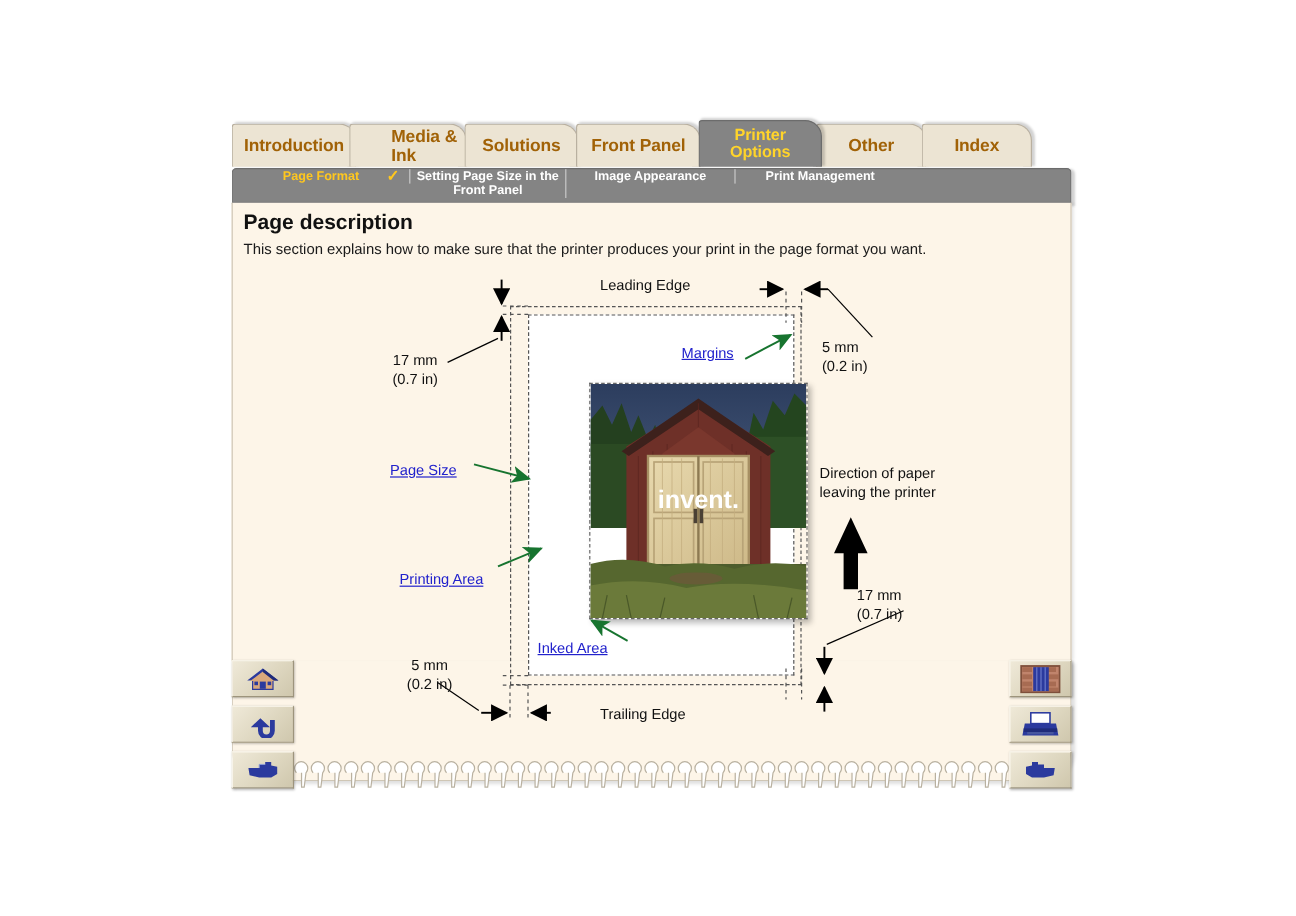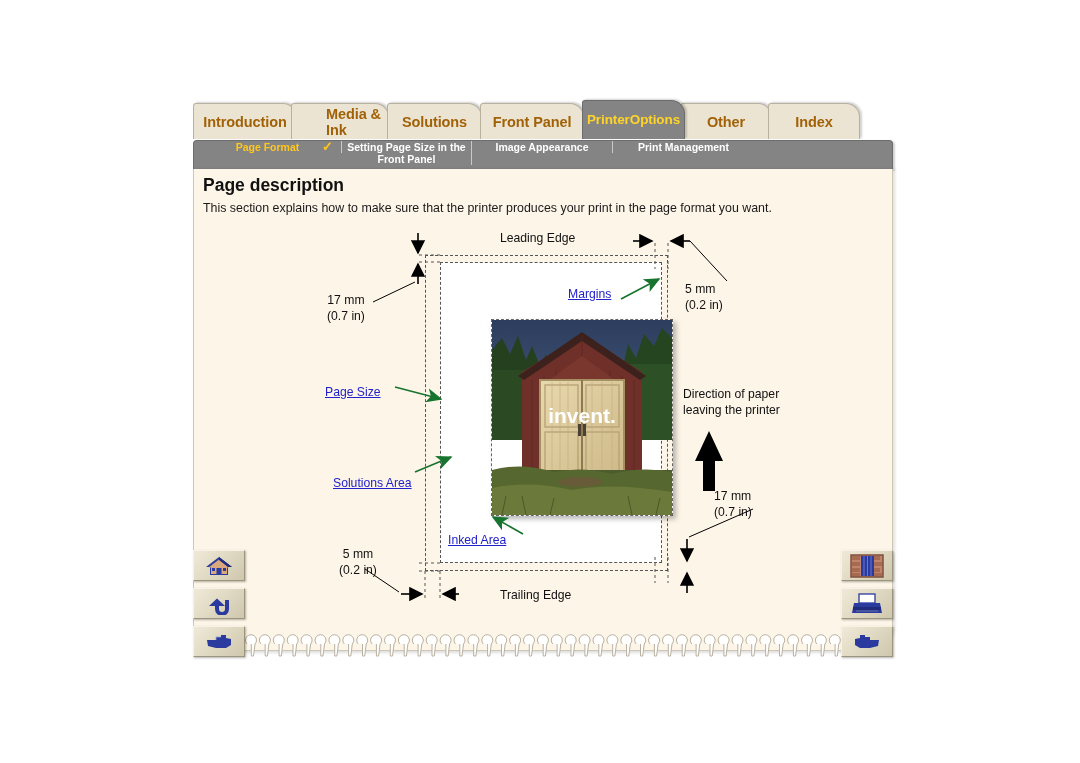--- a/index.html
+++ b/index.html
@@ -145,21 +145,21 @@
     </div>
     <div class="tab" style="left:98px; width:98px;padding-left:34px;">
       <span class="lbl">Media &amp; Ink</span>
     </div>
     <div class="tab" style="left:194px; width:95px;">
       <span class="lbl">Solutions</span>
     </div>
     <div class="tab" style="left:287px; width:104px;">
       <span class="lbl">Front Panel</span>
     </div>
-    <div class="tab active" style="left:389px; width:103px; top:-3px; height:39px; flex-direction:row; justify-content:center;">
+    <div class="tab active" style="left:389px; width:103px; top:-3px; height:39px; flex-direction:column; justify-content:center;">
       <span class="lbl" style="font-size:13.5px;">Printer</span>
       <span class="lbl" style="font-size:13.5px;">Options</span>
     </div>
     <div class="tab" style="left:487px; width:92px;">
       <span class="lbl">Other</span>
     </div>
     <div class="tab" style="left:575px; width:92px;">
       <span class="lbl">Index</span>
     </div>
   </div>
@@ -341,21 +341,21 @@
       <span>(0.2 in)</span>
     </div>
 
     <div class="dlabel" style="left:490px; top:218px;">
       <span>Direction of paper</span><br>
       <span>leaving the printer</span>
     </div>
 
     <div class="dlink" style="left:375px; top:118px;">Margins</div>
     <div class="dlink" style="left:132px; top:216px;">Page Size</div>
-    <div class="dlink" style="left:140px; top:307px;">Solutions Area</div>
+    <div class="dlink" style="left:140px; top:307px;">Printing Area</div>
     <div class="dlink" style="left:255px; top:364px;">Inked Area</div>
   </div>
 
   <div class="spiral">
     <svg width="600" height="30" viewBox="0 0 600 30">
       <g id="coils">
           <path d="M4 14 a5.5 5.5 0 1 1 8 0 l -1.5 12 l -2.2 0 l 0 -12" fill="#ffffff" stroke="#b9b1a0" stroke-width="1"></path>
           <path d="M17.9 14 a5.5 5.5 0 1 1 8 0 l -1.5 12 l -2.2 0 l 0 -12" fill="#ffffff" stroke="#b9b1a0" stroke-width="1"></path>
           <path d="M31.8 14 a5.5 5.5 0 1 1 8 0 l -1.5 12 l -2.2 0 l 0 -12" fill="#ffffff" stroke="#b9b1a0" stroke-width="1"></path>
           <path d="M45.7 14 a5.5 5.5 0 1 1 8 0 l -1.5 12 l -2.2 0 l 0 -12" fill="#ffffff" stroke="#b9b1a0" stroke-width="1"></path>

